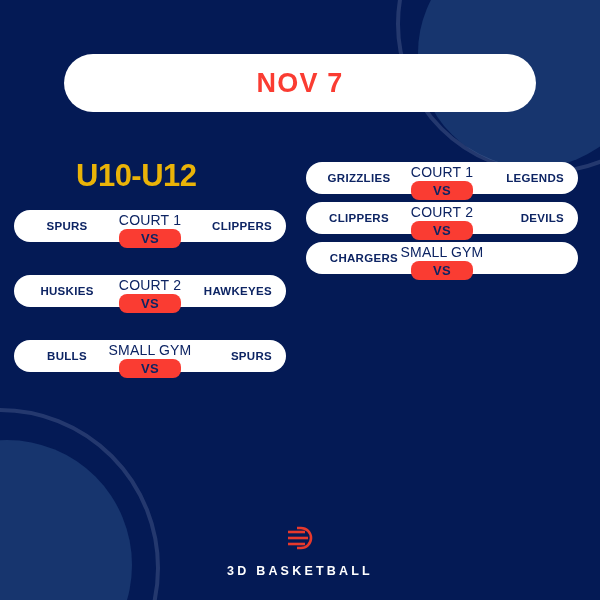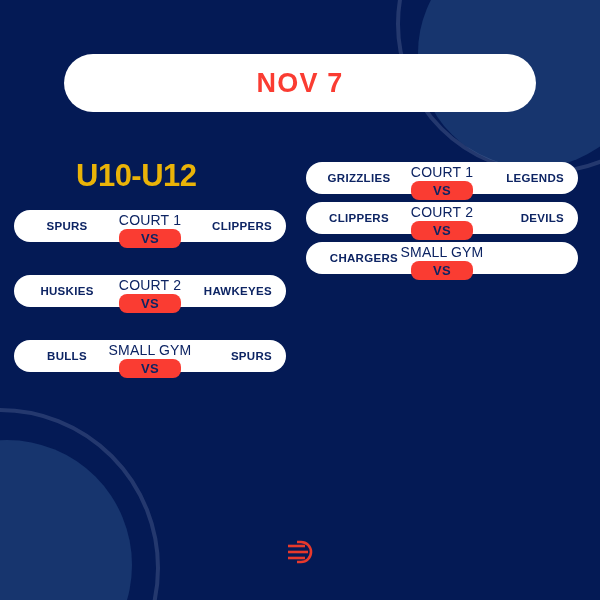--- a/index.html
+++ b/index.html
@@ -289,15 +289,16 @@
 
   <div class="footer">
     <div class="logo-mark">
       <svg width="30" height="26" viewBox="0 0 30 26" aria-hidden="true">
         <path d="M12 3 H16 A10 10 0 0 1 16 23 H12" fill="none" stroke="#e8392c" stroke-width="2.6"></path>
         <line x1="3" y1="7" x2="20" y2="7" stroke="#e8392c" stroke-width="2.6"></line>
         <line x1="3" y1="13" x2="23" y2="13" stroke="#e8392c" stroke-width="2.6"></line>
         <line x1="3" y1="19" x2="20" y2="19" stroke="#e8392c" stroke-width="2.6"></line>
       </svg>
     </div>
+    <div class="brand">3D BASKETBALL</div>
   </div>
 
 </div>
 
 </body></html>

